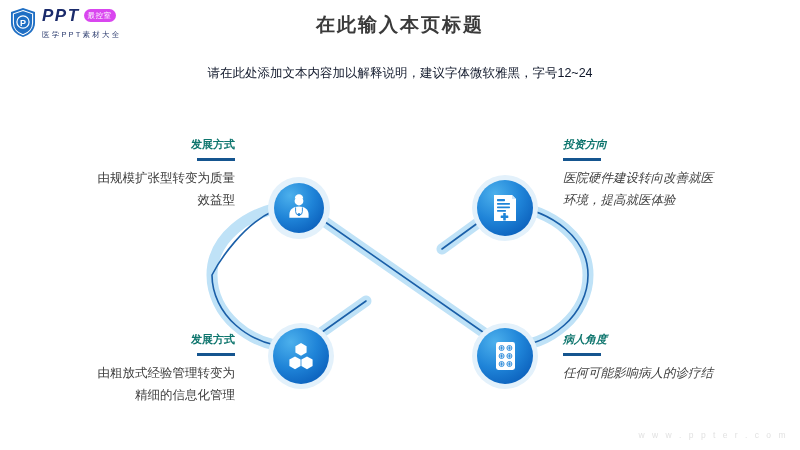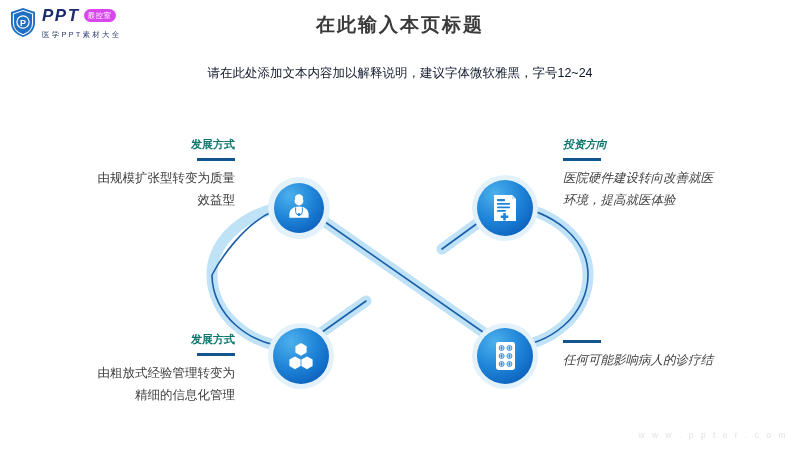--- a/index.html
+++ b/index.html
@@ -250,19 +250,20 @@
 <div id="block-tr" class="block right">
   <div class="heading">投资方向</div>
   <div class="rule"></div>
   <div class="body">
     <div>医院硬件建设转向改善就医</div>
     <div>环境，提高就医体验</div>
   </div>
 </div>
 
 <div id="block-br" class="block right">
+  <div class="heading">病人角度</div>
   <div class="rule"></div>
   <div class="body">
     <div>任何可能影响病人的诊疗结</div>
   </div>
 </div>
 
 <div id="watermark">w w w . p p t e r . c o m</div>
 
 </body></html>

